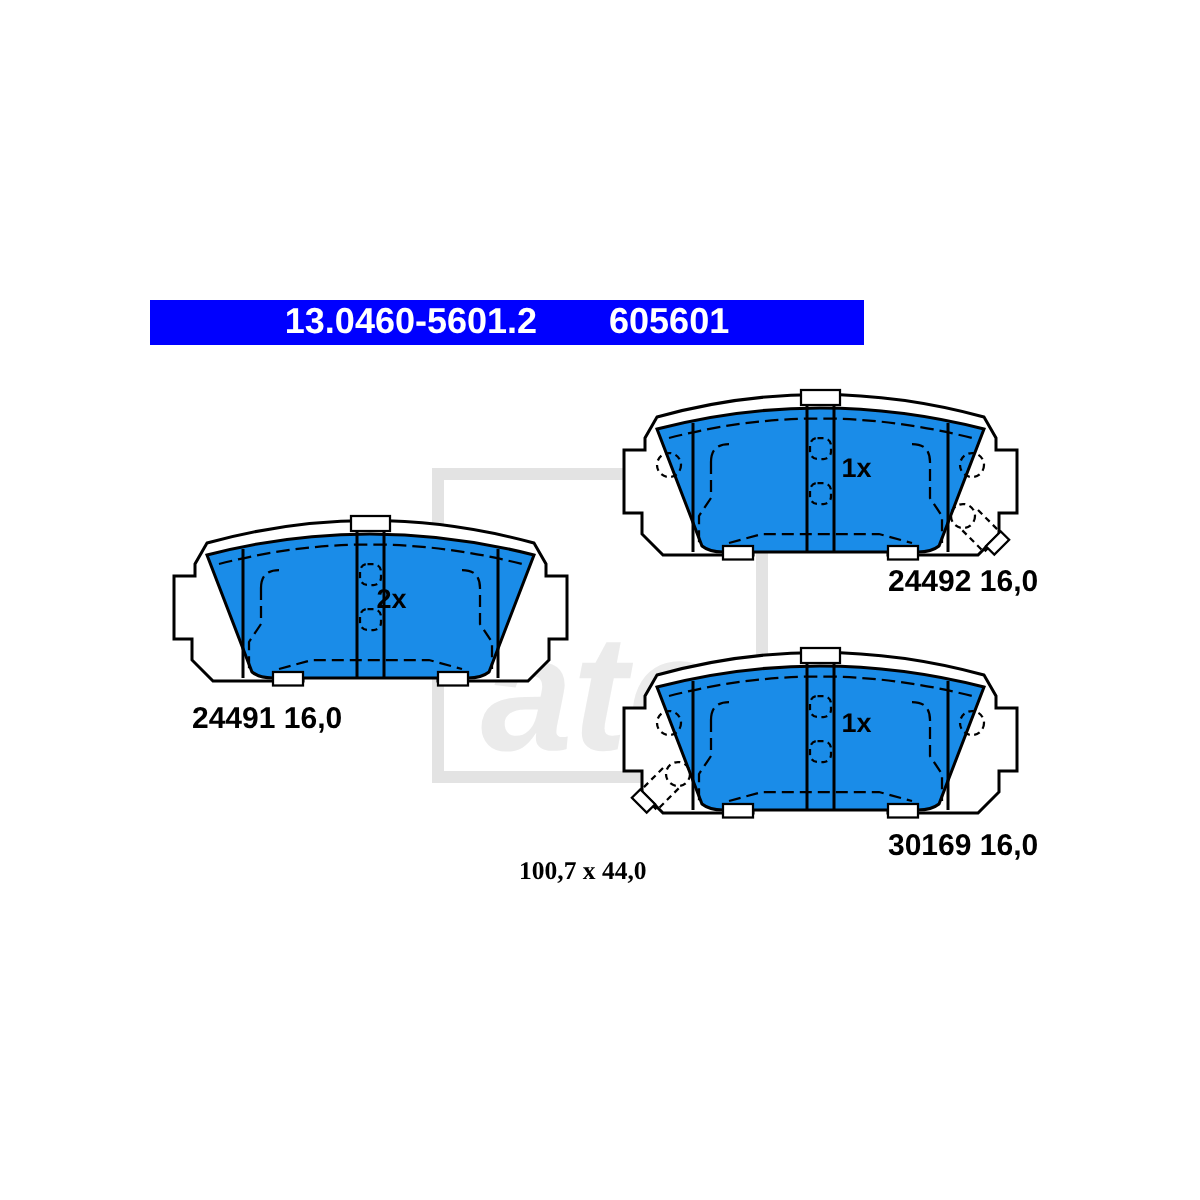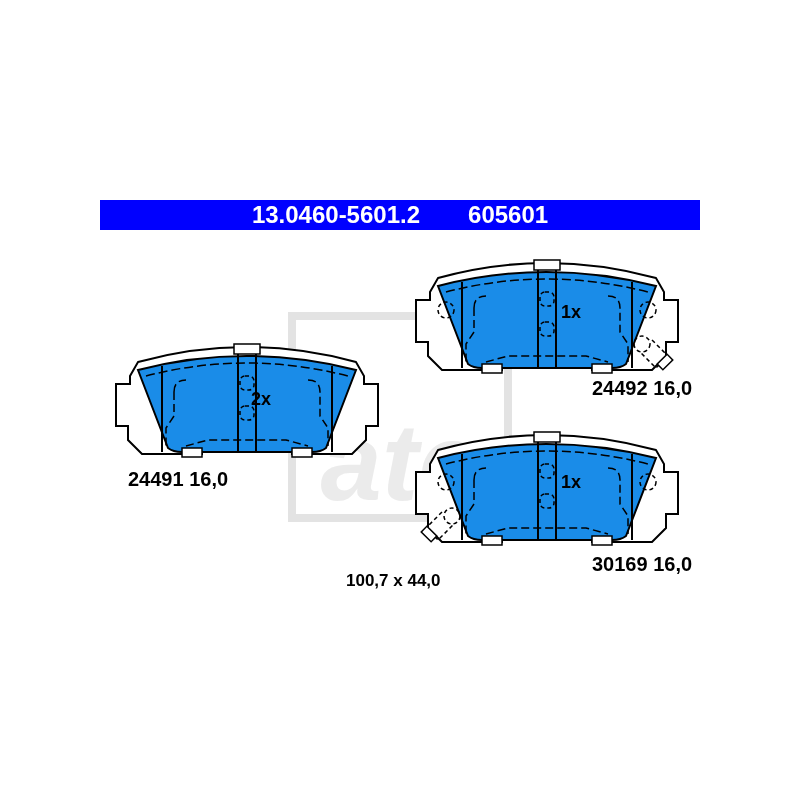--- a/index.html
+++ b/index.html
@@ -1,17 +1,17 @@
 <!DOCTYPE html>
 <html><head>
 <meta charset="utf-8">
 <style>
   html, body { margin: 0; padding: 0; background: #ffffff; }
   body { width: 800px; height: 800px; position: relative; overflow: hidden; font-family: "Liberation Sans", sans-serif; }
-  .header-bar { position: absolute; left: 100px; top: 200px; width: 600px; height: 30px; background: #0000ff; display: flex; justify-content: center; align-items: center; gap: 48px; }
+  .header-bar { position: absolute; left: 100px; top: 200px; width: 476px; height: 30px; background: #0000ff; display: flex; justify-content: center; align-items: center; gap: 48px; }
   .header-bar span { color: #ffffff; font-weight: bold; font-size: 24px; letter-spacing: 0px; line-height: 30px; }
   .drawing { position: absolute; left: 0; top: 0; width: 800px; height: 800px; }
   .label { position: absolute; font-weight: bold; font-size: 20px; color: #000000; white-space: nowrap; }
   .qty { position: absolute; font-weight: bold; font-size: 18px; color: #000000; text-align: right; }
 </style>
 </head>
 <body>
 
 <div class="header-bar">
   <span>13.0460-5601.2</span>
@@ -79,13 +79,13 @@
 <div class="label" style="left:116px;top:468px;margin-left:12px;">
   <span>24491</span>&nbsp;<span>16,0</span>
 </div>
 <div class="label" style="left:592px;top:377px;">
   <span>24492</span>&nbsp;<span>16,0</span>
 </div>
 <div class="label" style="left:592px;top:553px;">
   <span>30169</span>&nbsp;<span>16,0</span>
 </div>
 
-<div class="label" style="left:346px;top:571px;font-size:17px;">100,7 x 44,0</div>
+<div class="label" style="left:346px;top:571px;font-size:17px;font-family:Liberation Serif, serif;">100,7 x 44,0</div>
 
 </body></html>

